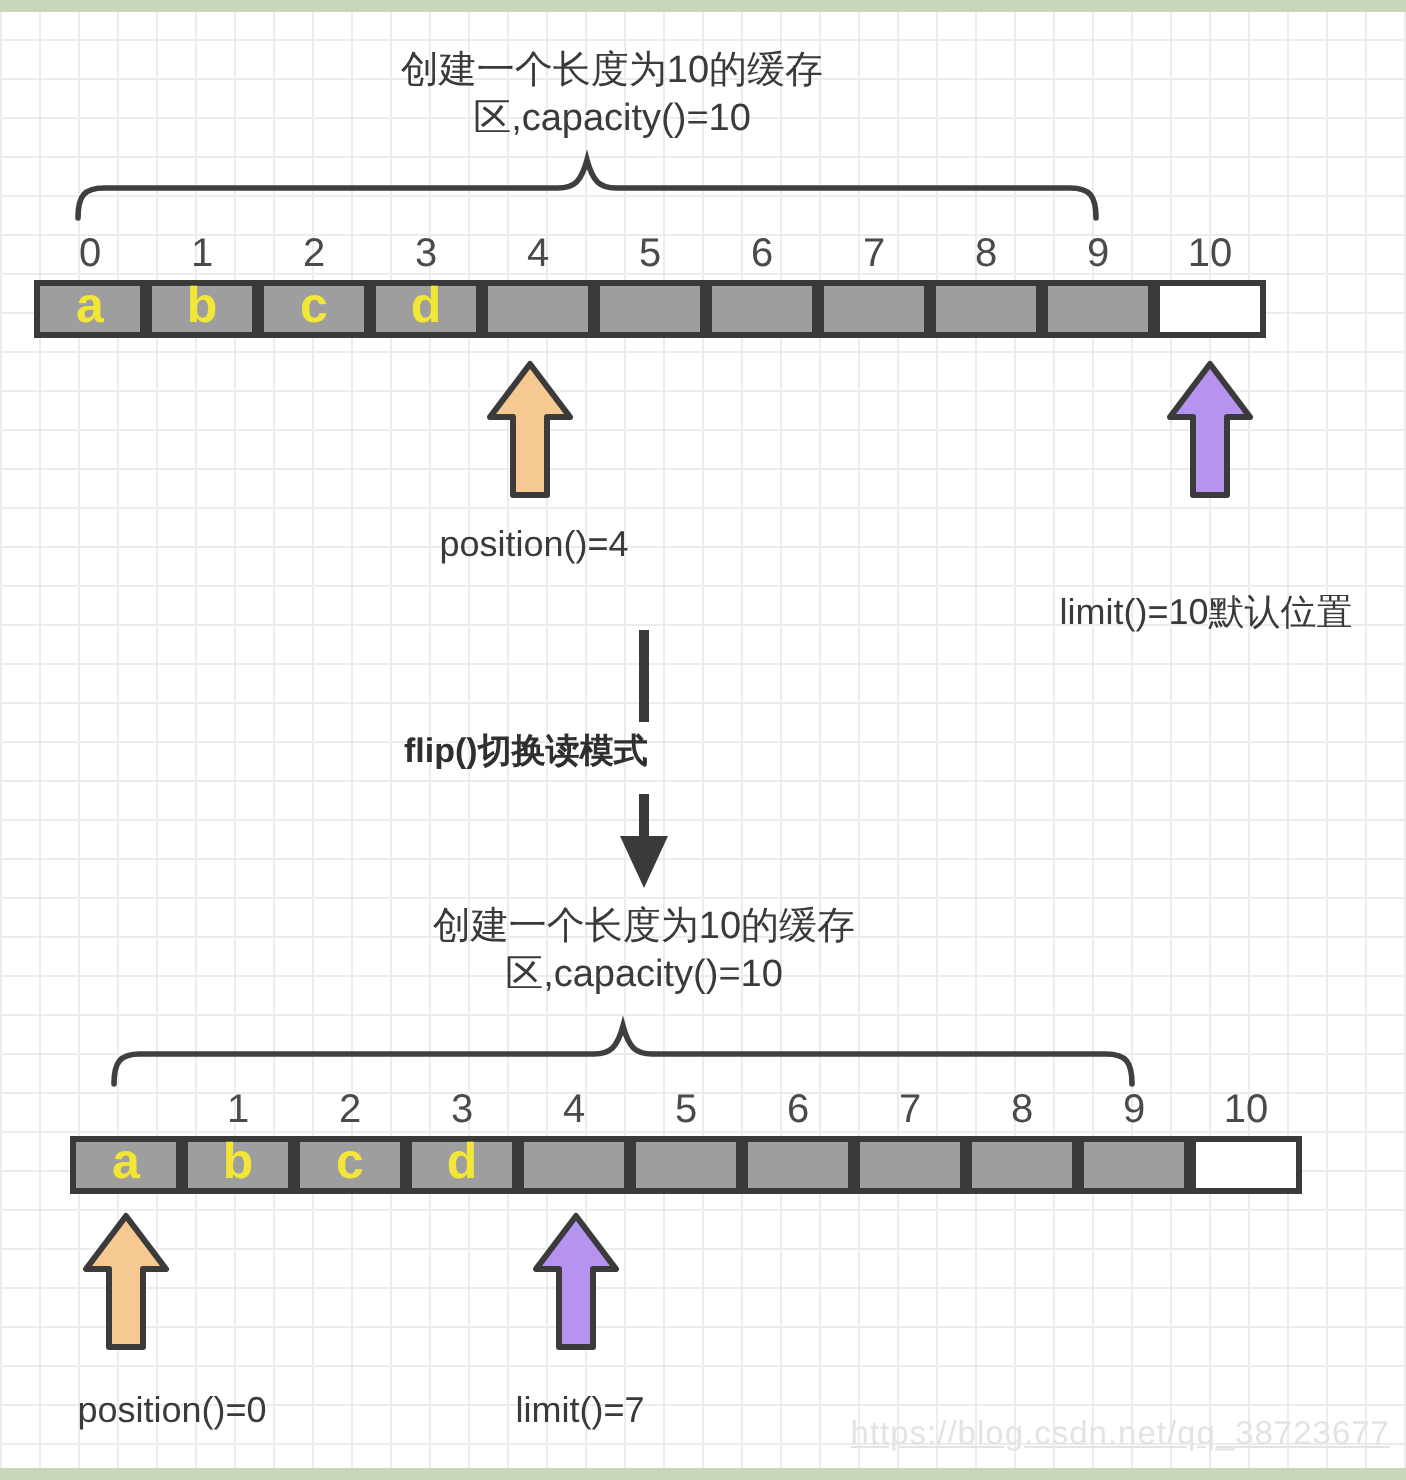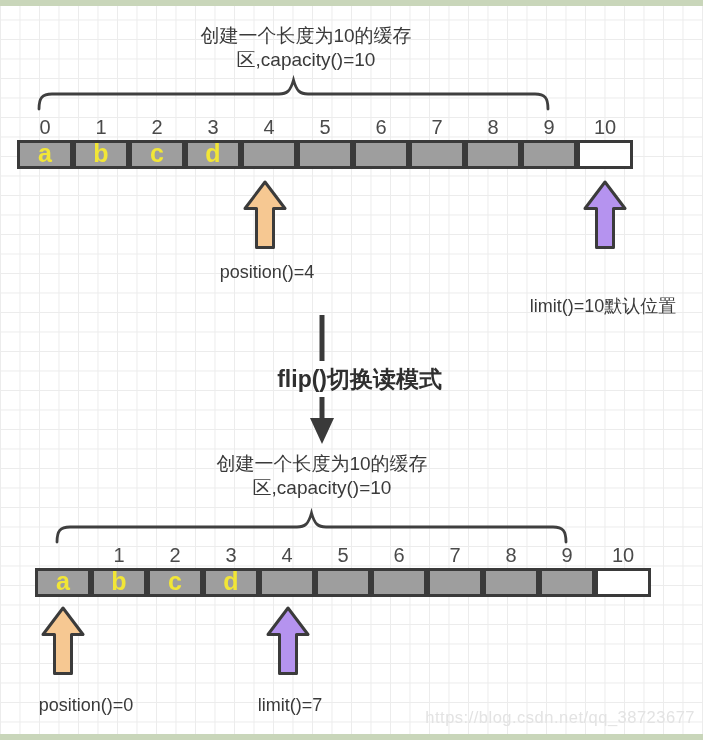--- a/index.html
+++ b/index.html
@@ -34,22 +34,22 @@
   .idx{position:absolute;width:56px;text-align:center;font-size:20px;color:#4a4a4a;}
   .row{position:absolute;display:flex;}
   .cell{
     box-sizing:border-box;width:56px;height:29px;border:3px solid var(--cell-border);
     background:var(--cell-fill);display:flex;align-items:center;justify-content:center;
   }
   .cell.empty{background:var(--cell-empty);}
   .cell .letter{font-size:25px;font-weight:bold;color:var(--letter);line-height:1;transform:translateY(-1px);}
   .block-arrow{position:absolute;width:46px;height:70px;}
   .lbl{position:absolute;font-size:18px;color:var(--ink);text-align:center;}
-  .flip-label{position:absolute;left:202px;top:364px;width:240px;text-align:right;font-size:23px;font-weight:bold;color:#2f2f2f;}
-  .watermark{position:absolute;right:8px;top:708px;font-size:16.5px;color:var(--watermark);letter-spacing:.5px;}
+  .flip-label{position:absolute;left:202px;top:364px;width:240px;text-align:left;font-size:17px;font-weight:bold;color:#2f2f2f;}
+  .watermark{position:absolute;right:8px;top:708px;font-size:16.5px;color:var(--watermark);letter-spacing:.5px;text-decoration:underline;}
 </style>
 </head>
 <body>
 
 <div class="canvas">
 
   <div class="edge-bar top"></div>
 
   <div>
     <div class="caption" style="left:156px;top:24px;">

